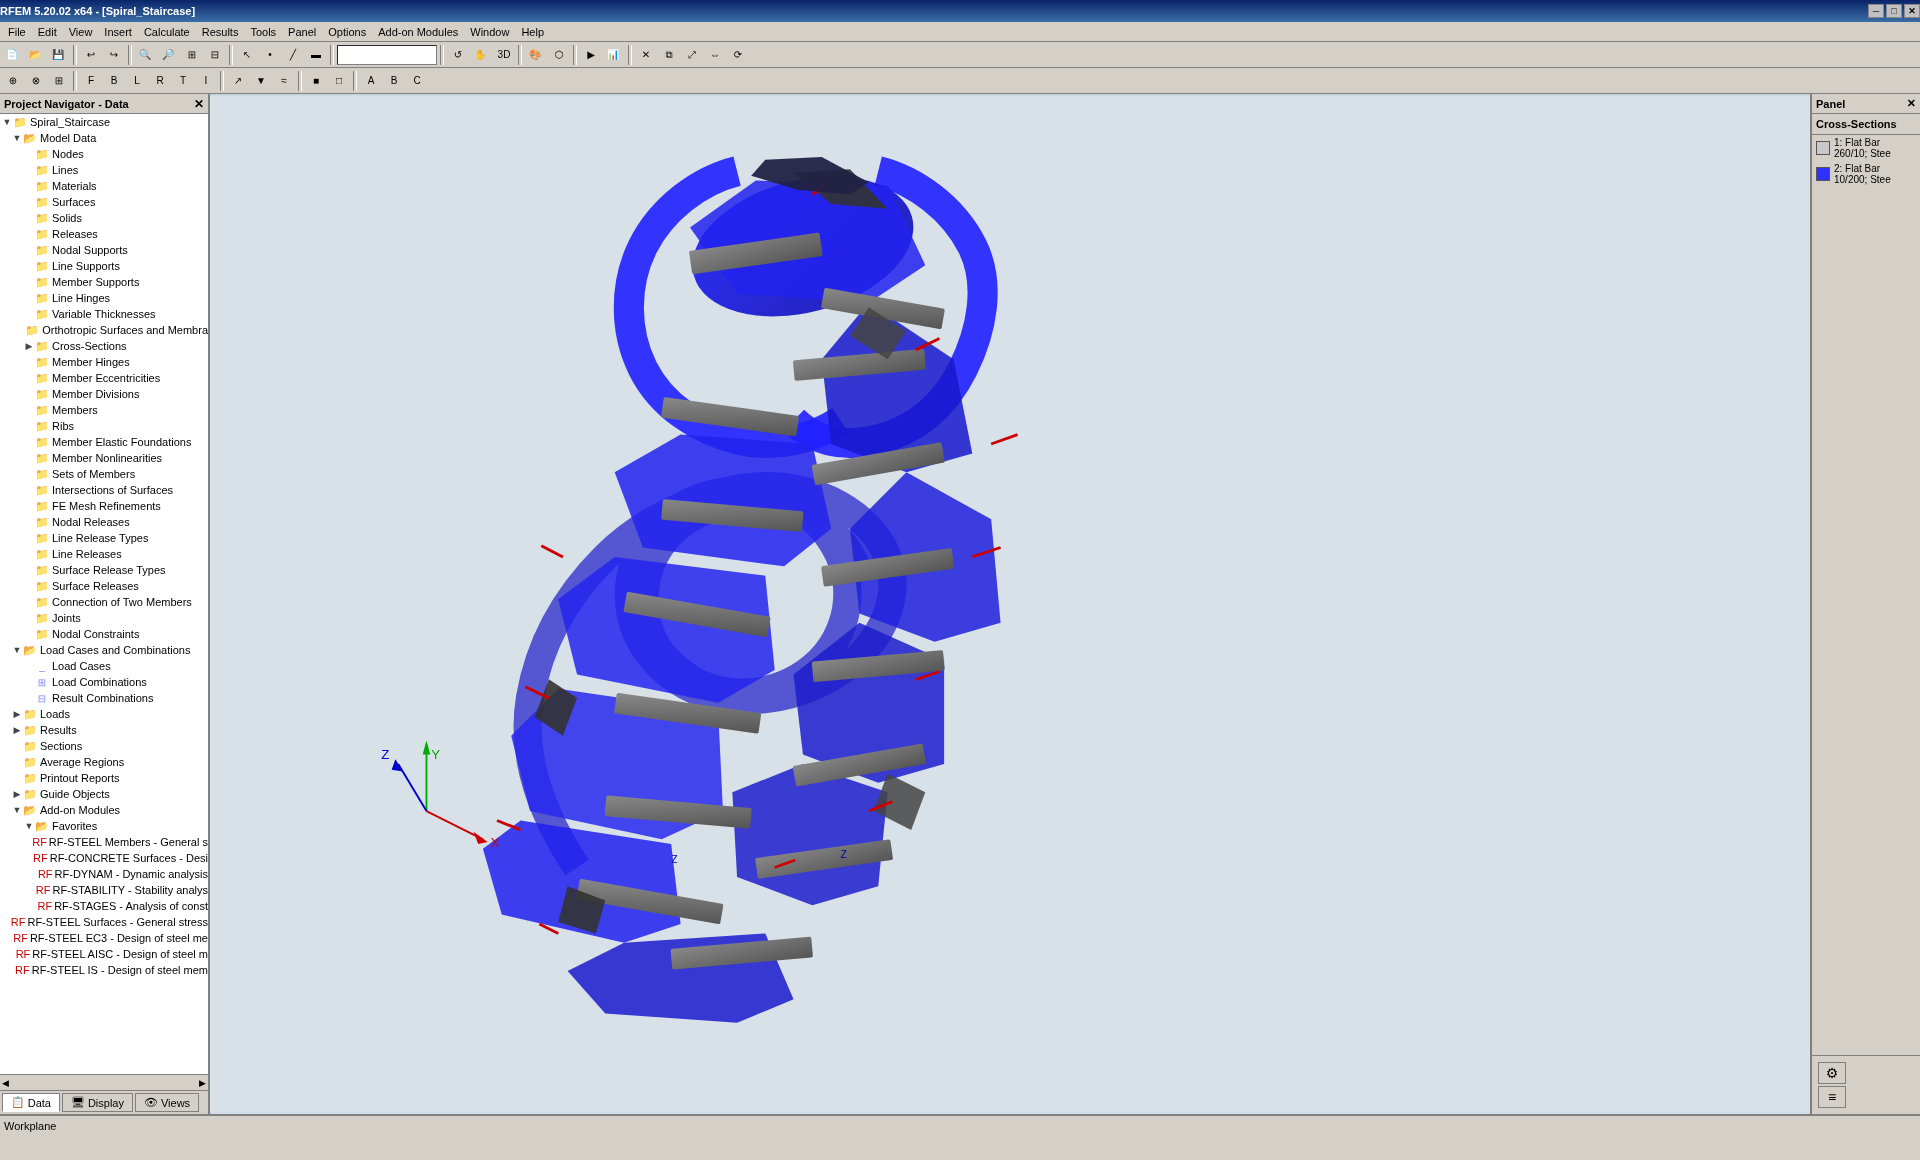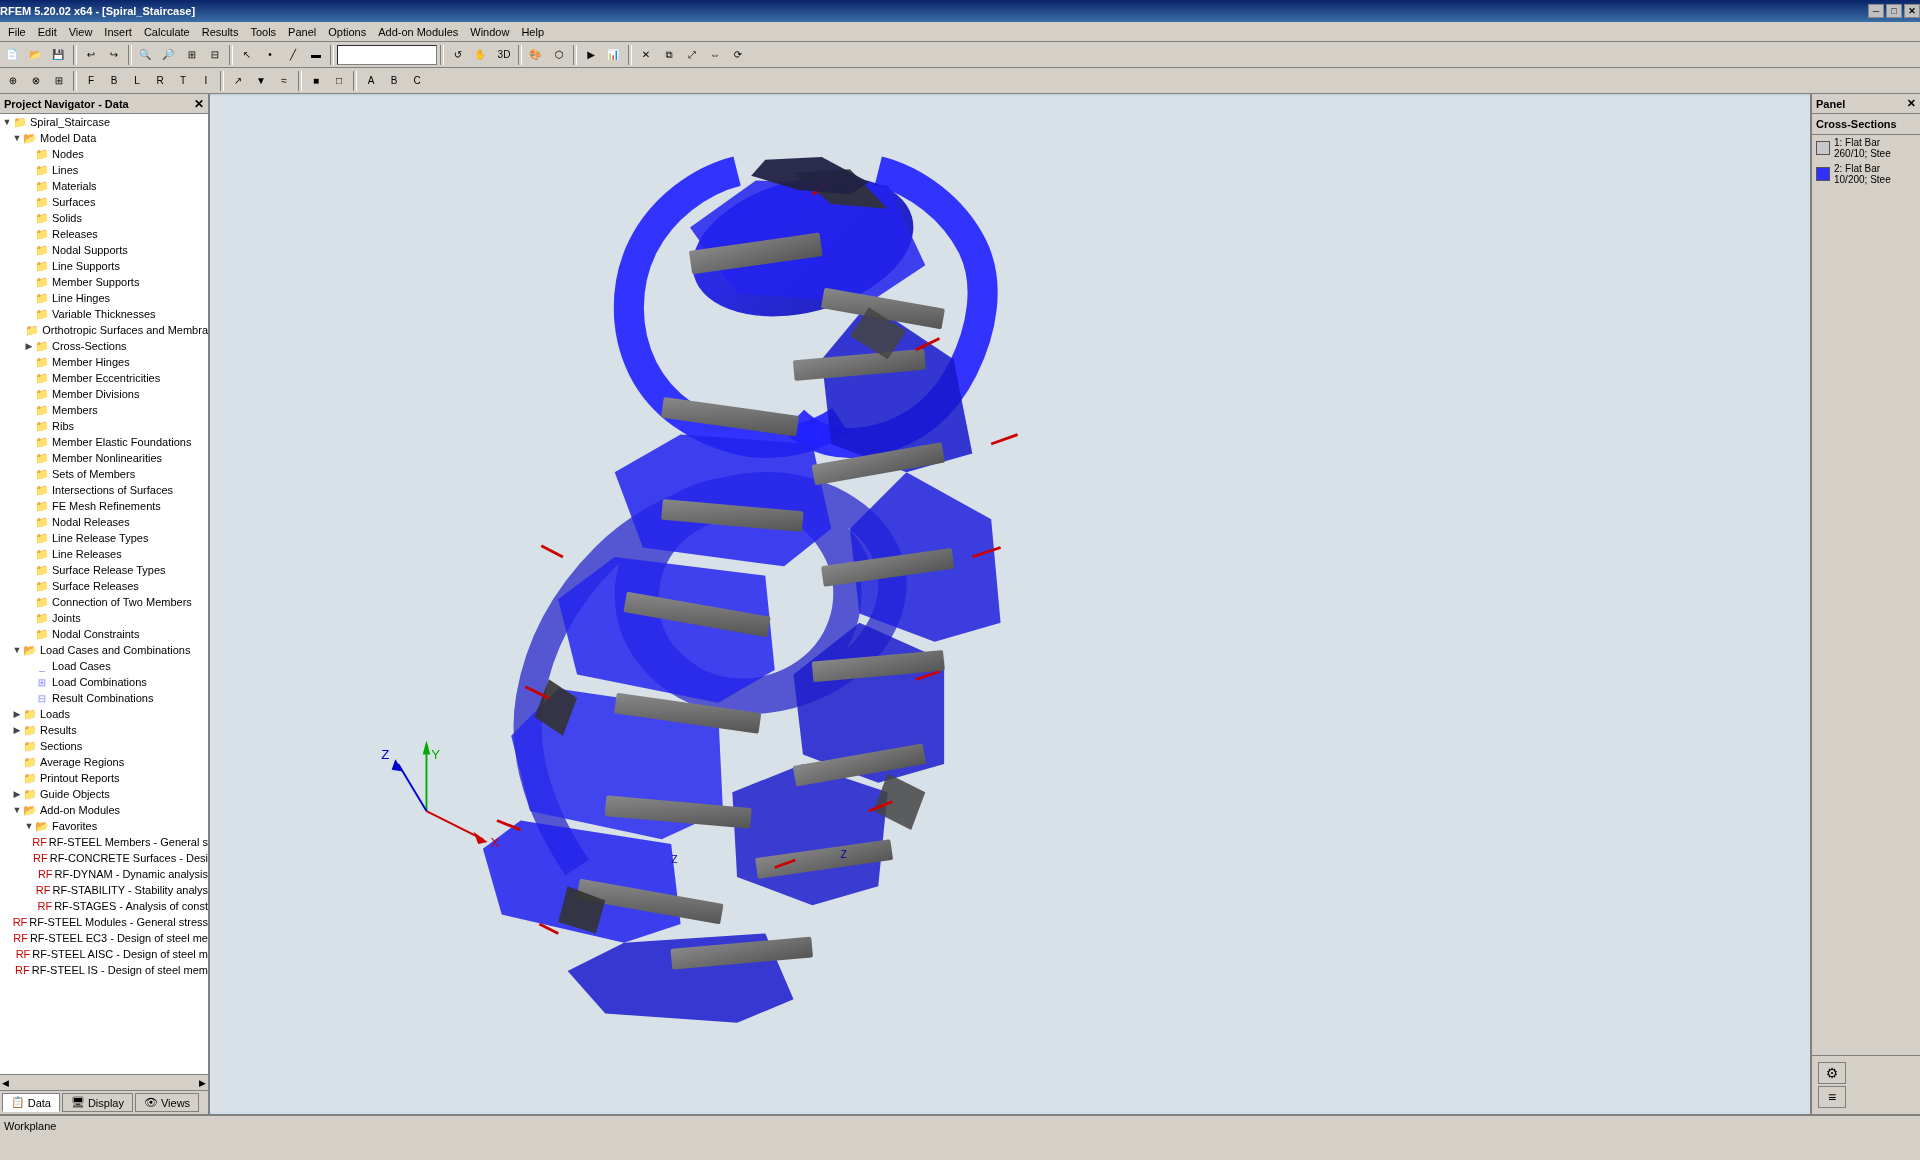--- a/index.html
+++ b/index.html
@@ -667,21 +667,21 @@
       <div class="tree-item">
         <span class="tree-indent" style="width:36px"></span>
         <span class="tree-toggle"></span>
         <span style="color:#c00; font-size:11px; width:16px">RF</span>
         <span class="tree-label">RF-STAGES - Analysis of const</span>
       </div>
       <div class="tree-item">
         <span class="tree-indent" style="width:36px"></span>
         <span class="tree-toggle"></span>
         <span style="color:#c00; font-size:11px; width:16px">RF</span>
-        <span class="tree-label">RF-STEEL Modules - General stress</span>
+        <span class="tree-label">RF-STEEL Surfaces - General stress</span>
       </div>
       <div class="tree-item">
         <span class="tree-indent" style="width:36px"></span>
         <span class="tree-toggle"></span>
         <span style="color:#c00; font-size:11px; width:16px">RF</span>
         <span class="tree-label">RF-STEEL EC3 - Design of steel me</span>
       </div>
       <div class="tree-item">
         <span class="tree-indent" style="width:36px"></span>
         <span class="tree-toggle"></span>

